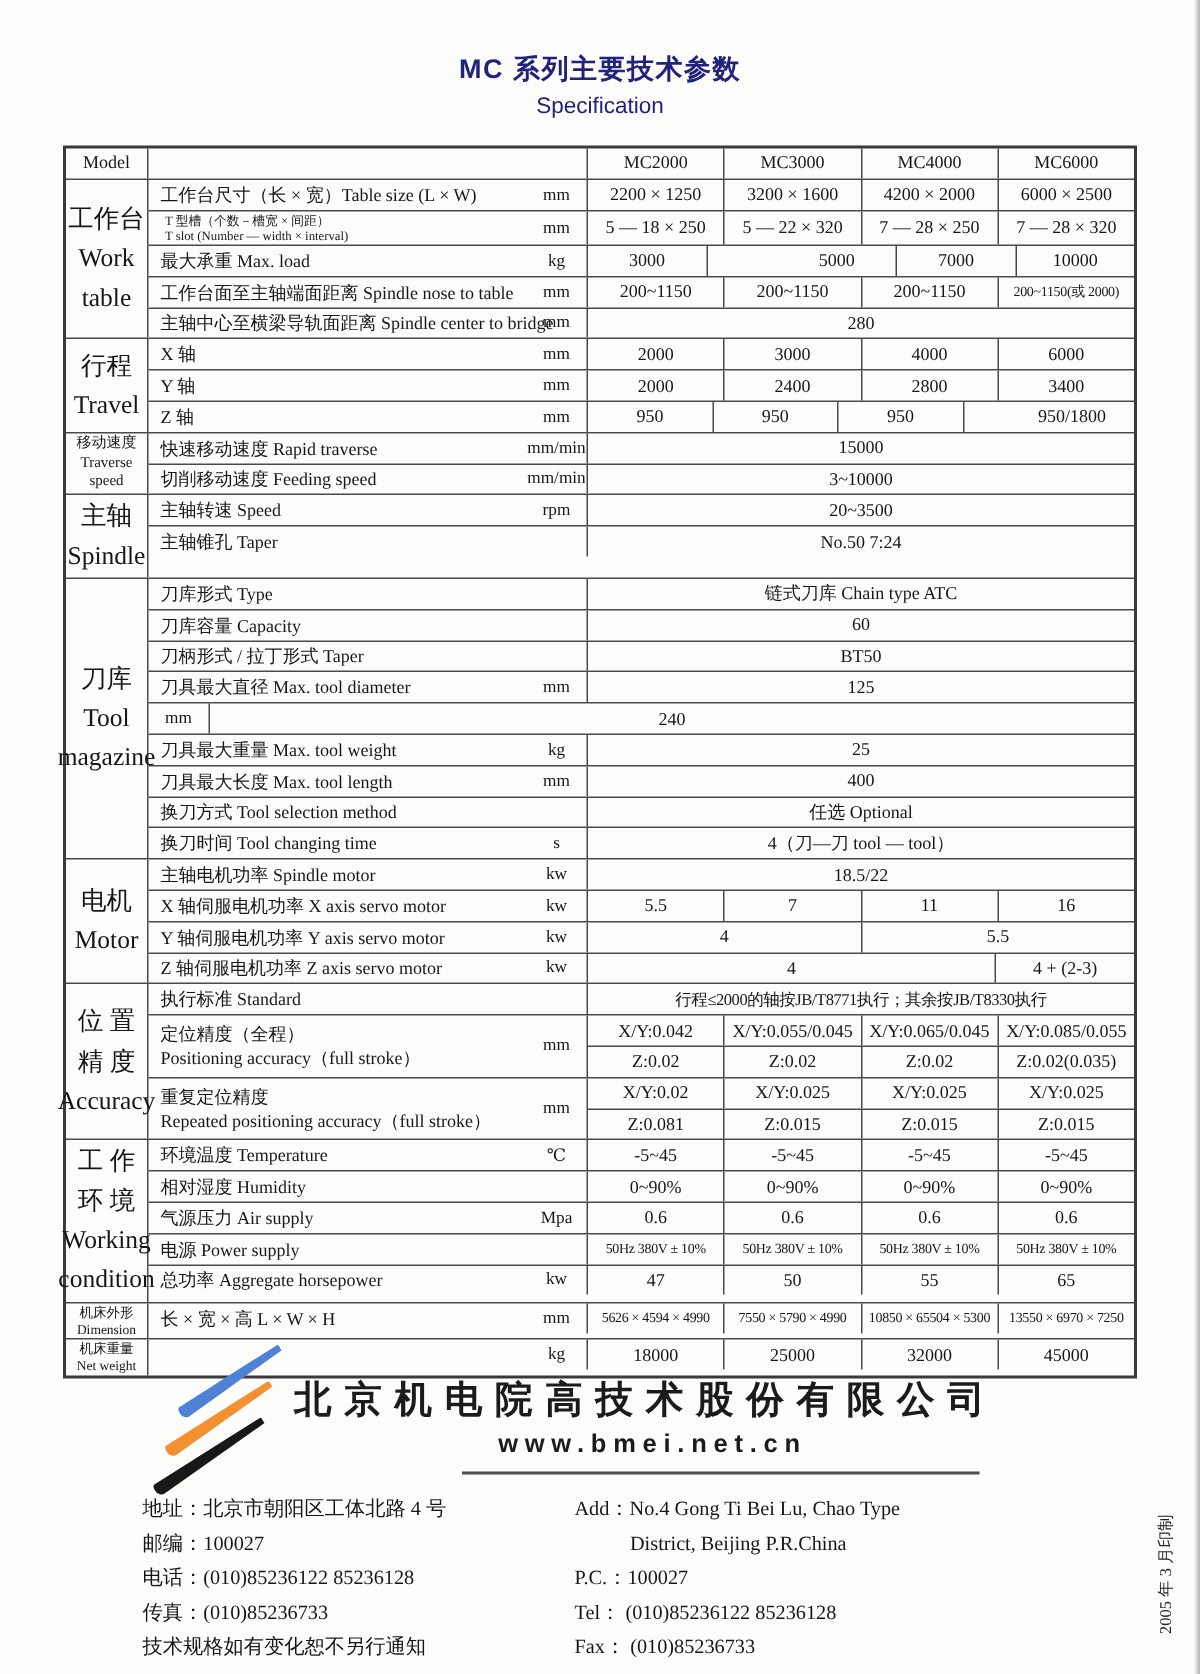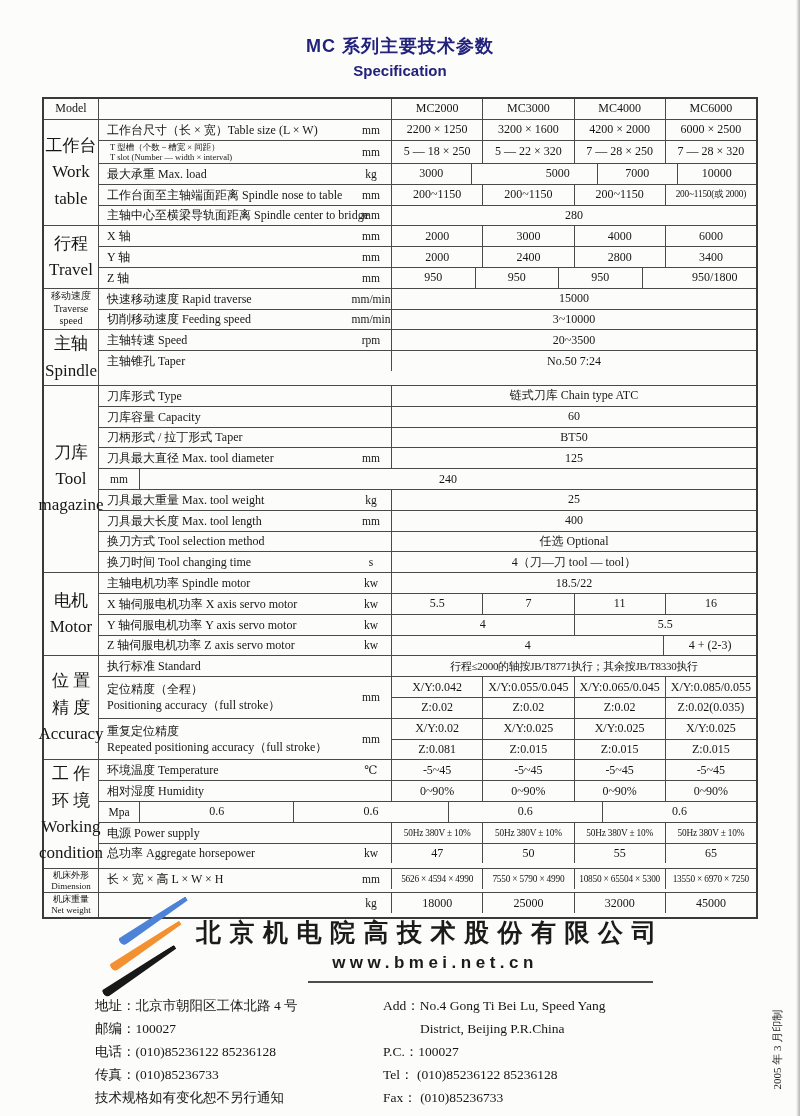--- a/index.html
+++ b/index.html
@@ -10,21 +10,21 @@
   }
   .page-edge{position:absolute;top:0;right:0;width:4px;height:100%;
     background:linear-gradient(to right,rgba(0,0,0,0),rgba(90,90,90,.45));}
 
   
   .title-cn{position:absolute;top:34px;left:0;width:100%;text-align:center;
     font-family:"Liberation Sans","DejaVu Sans",sans-serif;
     font-size:18px;font-weight:bold;letter-spacing:1px;color:#22227d;}
   .title-en{position:absolute;top:62px;left:0;width:100%;text-align:center;
     font-family:"Liberation Sans","DejaVu Sans",sans-serif;
-    font-size:15px;font-weight:700;color:#22227d;}
+    font-size:15px;font-weight:400;color:#22227d;}
 
   
   .spec-table{position:absolute;left:42px;top:97px;width:716px;
     border:2px solid #3a3a3a;box-sizing:border-box;background:#fcfcfb;}
   .t-header{display:flex;min-height:19.8px;border-bottom:1px solid #4a4a4a;}
   .hdr-model{width:54px;border-right:1px solid #4a4a4a;display:flex;align-items:center;justify-content:center;font-size:12px;}
   .hdr-empty{width:292px;}
   .hdr-data{flex:1;display:flex;border-left:1px solid #4a4a4a;}
   .hdr-cell{flex:1 1 0;display:flex;align-items:center;justify-content:center;font-size:12px;}
   .hdr-cell + .hdr-cell{border-left:1px solid #4a4a4a;}
@@ -595,20 +595,25 @@
             <div class="d-area">
               <div class="c-row">
                 <div class="cell" style="flex-grow: 1;">0~90%</div>
                 <div class="cell" style="flex-grow: 1;">0~90%</div>
                 <div class="cell" style="flex-grow: 1;">0~90%</div>
                 <div class="cell" style="flex-grow: 1;">0~90%</div>
               </div>
             </div>
           </div>
           <div class="row">
+            <div class="p-cell">
+              <span class="p-main">
+                <div class="param-line">气源压力  Air supply</div>
+              </span>
+            </div>
             <div class="u-cell">Mpa</div>
             <div class="d-area">
               <div class="c-row">
                 <div class="cell" style="flex-grow: 1;">0.6</div>
                 <div class="cell" style="flex-grow: 1;">0.6</div>
                 <div class="cell" style="flex-grow: 1;">0.6</div>
                 <div class="cell" style="flex-grow: 1;">0.6</div>
               </div>
             </div>
           </div>
@@ -704,21 +709,21 @@
   <div class="brand-underline"></div>
 
   <div class="contact-left">
       <div class="contact-line">地址：北京市朝阳区工体北路 4 号</div>
       <div class="contact-line">邮编：100027</div>
       <div class="contact-line">电话：(010)85236122  85236128</div>
       <div class="contact-line">传真：(010)85236733</div>
       <div class="contact-line">技术规格如有变化恕不另行通知</div>
     </div>
   <div class="contact-right">
-      <div class="contact-line">Add：No.4 Gong Ti Bei Lu, Speed Yang</div>
+      <div class="contact-line">Add：No.4 Gong Ti Bei Lu, Chao Type</div>
       <div class="contact-line">District, Beijing P.R.China</div>
       <div class="contact-line">P.C.：100027</div>
       <div class="contact-line">Tel：  (010)85236122  85236128</div>
       <div class="contact-line">Fax：  (010)85236733</div>
     </div>
   <div class="print-note">2005 年 3 月印制</div>
 
   <div class="page-edge"></div>
 </div>
 

